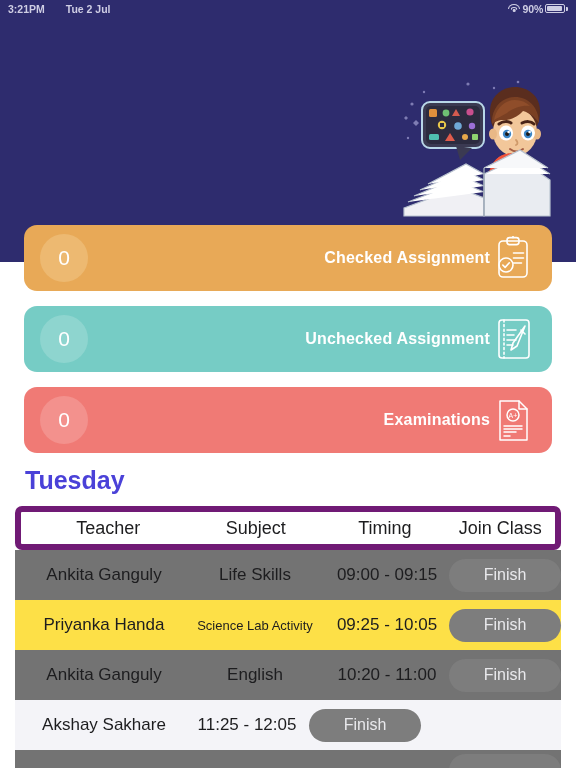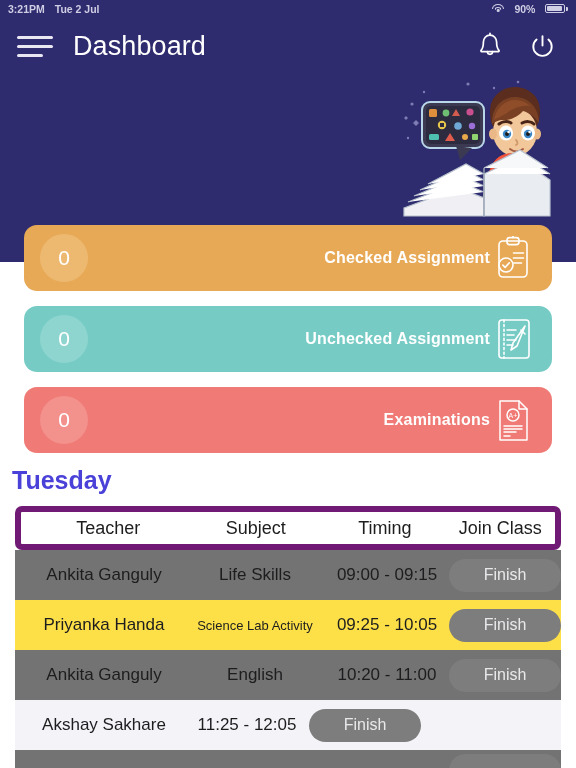--- a/index.html
+++ b/index.html
@@ -18,22 +18,22 @@
     background:#2e2c6e;
   }
 
   
   .statusbar {
     position:absolute; left:0; top:0; width:576px; height:17px;
     display:flex; align-items:center;
     color:#cfcee4; font-size:10.5px; font-weight:bold;
     padding:0 8px;
   }
-  .sb-left { display:flex; align-items:center; gap:10px; }
-  .sb-right { margin-left:auto; display:flex; align-items:center; gap:10px; }
+  .sb-left { display:flex; align-items:center; gap:21px; }
+  .sb-right { margin-left:auto; display:flex; align-items:center; gap:2px; }
   .wifi-icon { display:inline-block; width:12px; height:9px; position:relative; }
   .wifi-icon i {
     position:absolute; border:1.3px solid #cfcee4; border-bottom:none;
     border-radius:50% 50% 0 0 / 100% 100% 0 0; left:50%; transform:translateX(-50%);
   }
   .wifi-icon i:nth-child(1){ width:12px; height:5px; top:0; }
   .wifi-icon i:nth-child(2){ width:7px; height:3.2px; top:2.6px; }
   .wifi-icon i:nth-child(3){ width:2.6px; height:2.6px; top:5.3px;
       background:#cfcee4; border:none; border-radius:50%; }
   .batt { display:inline-flex; align-items:center; }
@@ -87,21 +87,21 @@
   .stat-label {
     flex:1; text-align:right; color:#ffffff;
     font-size:16px; font-weight:600; letter-spacing:0.2px;
     margin-left:-20px;
   }
   .stat-icon { width:46px; height:46px; flex:none;
     display:flex; align-items:center; justify-content:center; }
 
   
   .day-title {
-    position:absolute; left:12px; top:466px;
+    position:absolute; left:25px; top:466px;
     color:#4a41d8; font-size:25px; font-weight:bold;
   }
 
   
   .table-wrap {
     position:absolute; left:15px; top:506px; width:546px;
   }
   .thead {
     background:#ffffff; border:6px solid #701a75; border-radius:7px;
     height:44px; display:flex; align-items:center;
@@ -149,43 +149,20 @@
       <span>90%</span>
       <span class="batt">
         <span class="batt-body">
             <span class="batt-fill"></span>
           </span>
         <span class="batt-cap"></span>
       </span>
     </div>
   </div>
 
-  <div class="appbar">
-    <div class="hamburger">
-      <span></span>
-        <span></span>
-        <span></span>
-    </div>
-    <div class="appbar-title">Dashboard</div>
-    <div class="appbar-actions">
-      <div class="icon-btn">
-        <svg width="26" height="28" viewBox="0 0 26 28" fill="none" stroke="#ffffff" stroke-width="1.7" stroke-linecap="round" stroke-linejoin="round">
-          <path d="M13 3.2c-3.9 0-6.6 3.1-6.6 6.9 0 4.6-.6 6.4-2.3 8.3-.4.45-.1 1.2.5 1.2h16.8c.6 0 .9-.75.5-1.2-1.7-1.9-2.3-3.7-2.3-8.3 0-3.8-2.7-6.9-6.6-6.9z"></path>
-          <path d="M13 3.2V1.4"></path>
-          <path d="M10.4 19.6c0 1.5 1.2 2.7 2.6 2.7s2.6-1.2 2.6-2.7"></path>
-        </svg>
-      </div>
-      <div class="icon-btn">
-        <svg width="27" height="27" viewBox="0 0 27 27" fill="none" stroke="#ffffff" stroke-width="1.9" stroke-linecap="round">
-          <path d="M7.6 6.6a9.2 9.2 0 1 0 11.8 0"></path>
-          <path d="M13.5 3.1v9.4"></path>
-        </svg>
-      </div>
-    </div>
-  </div>
 
 
   <div class="illus">
     <svg width="168" height="144" viewBox="0 0 168 144">
 
       <g fill="#8d8ac0" opacity="0.85">
         <circle cx="14" cy="28" r="1.6"></circle>
           <circle cx="26" cy="16" r="1.2"></circle>
         <circle cx="70" cy="8" r="1.6"></circle>
           <circle cx="96" cy="12" r="1.2"></circle>

